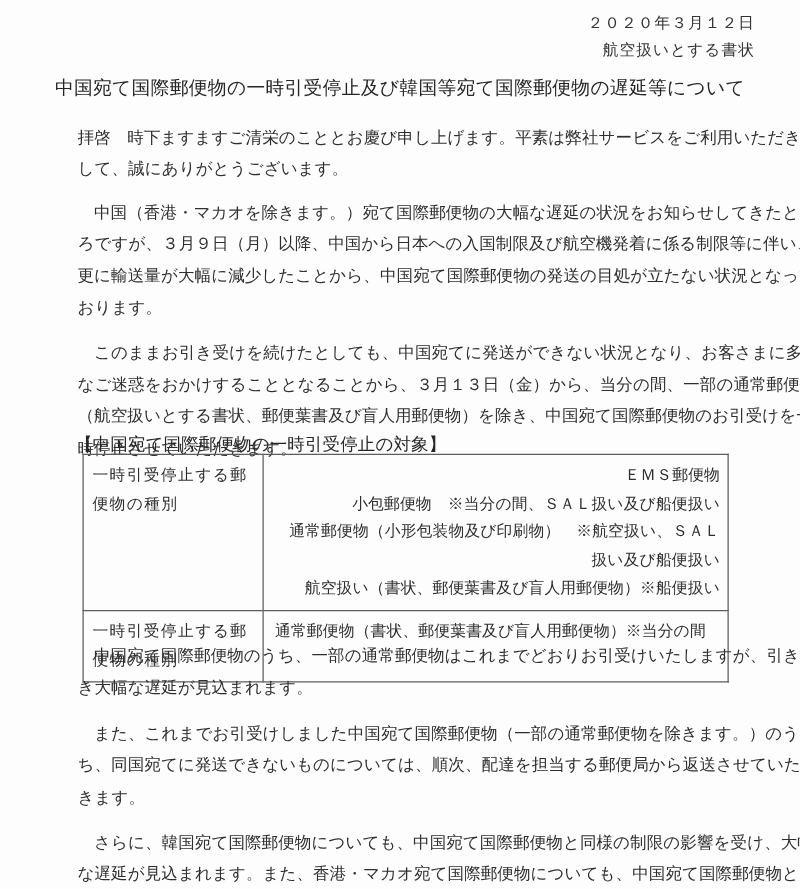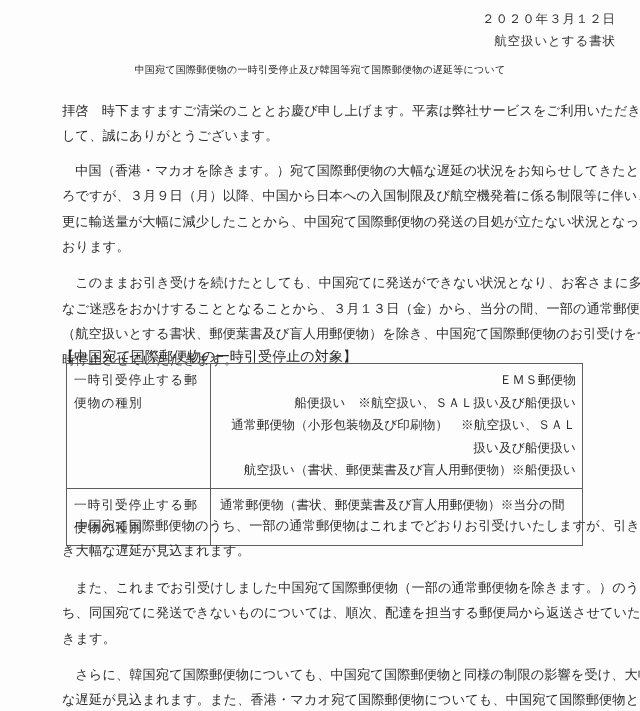--- a/index.html
+++ b/index.html
@@ -19,40 +19,41 @@
     overflow: hidden;
   }
 
   
   .doc-header {
     position: absolute;
     top: 8px;
     left: 0;
     width: 640px;
     text-align: right;
-    padding-right: 24px;
+    padding-right: 36px;
     box-sizing: border-box;
+    font-family: Liberation Mono, monospace;
   }
   .doc-header .hline {
     display: block;
     font-size: 12.5px;
     line-height: 22px;
     letter-spacing: 0.9px;
     color: #333;
     white-space: nowrap;
   }
 
   
   .doc-title {
     position: absolute;
     top: 60px;
     left: 0;
     width: 640px;
     text-align: center;
-    font-size: 10px;
+    font-size: 15px;
     line-height: 20px;
     letter-spacing: 0.25px;
     color: #262626;
     white-space: nowrap;
   }
 
   
   .body-flow {
     position: absolute;
     top: 98px;
@@ -142,21 +143,21 @@
   </div>
 
   <div class="table-caption">【中国宛て国際郵便物の一時引受停止の対象】</div>
 
   <table class="type-table">
     <tbody>
       <tr class="row-kind-1">
         <td class="label-cell">一時引受停止する郵便物の種別</td>
         <td class="value-cell">
           <span class="cell-line">ＥＭＳ郵便物</span>
-          <span class="cell-line">船便扱い　※航空扱い、ＳＡＬ扱い及び船便扱い</span>
+          <span class="cell-line">小包郵便物　※当分の間、ＳＡＬ扱い及び船便扱い</span>
           <span class="cell-line">通常郵便物（小形包装物及び印刷物）　※航空扱い、ＳＡＬ扱い及び船便扱い</span>
           <span class="cell-line">航空扱い（書状、郵便葉書及び盲人用郵便物）※船便扱い</span>
         </td>
       </tr>
       <tr class="row-kind-2">
         <td class="label-cell">一時引受停止する郵便物の種別</td>
         <td class="value-cell">
           <span class="cell-line">通常郵便物（書状、郵便葉書及び盲人用郵便物）※当分の間</span>
         </td>
       </tr>

